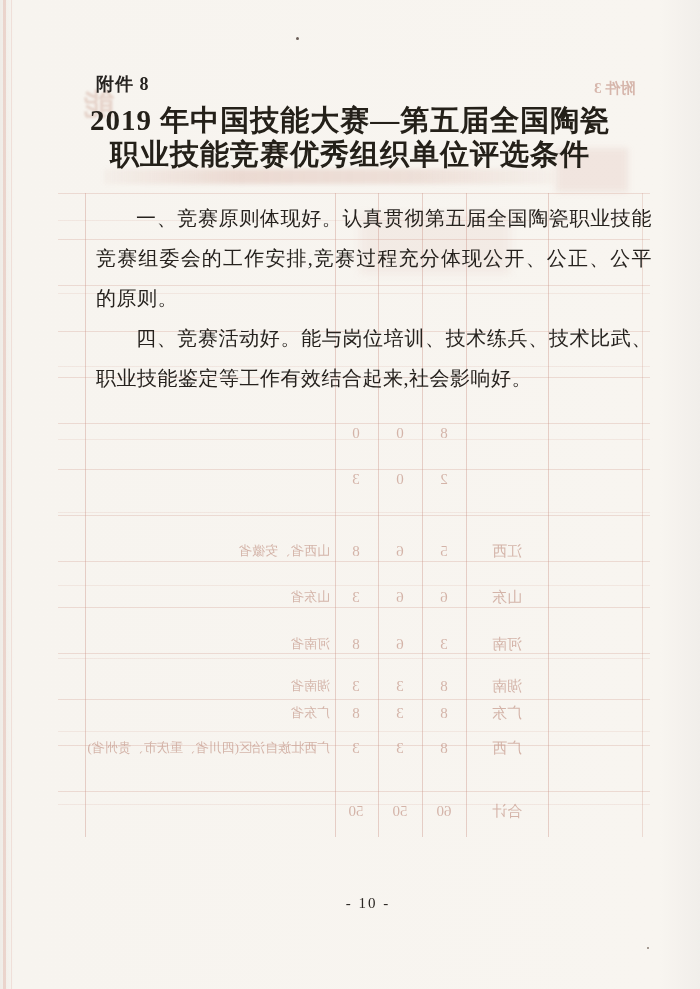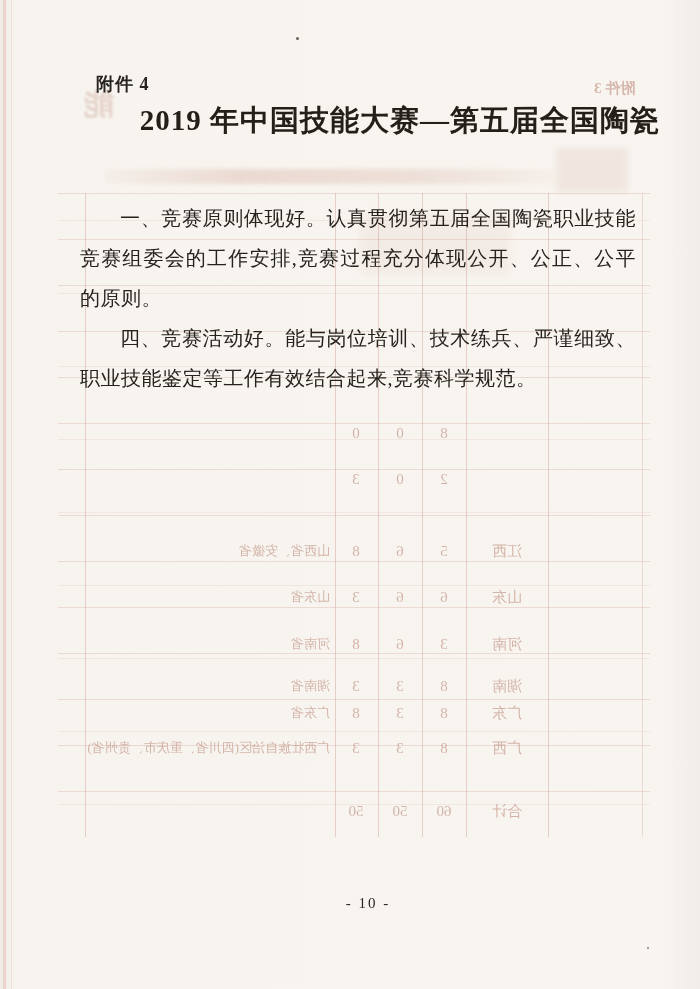--- a/index.html
+++ b/index.html
@@ -87,26 +87,26 @@
 
   
   .front-layer { position: absolute; inset: 0; z-index: 2; }
   .attachment-label {
     position: absolute; left: 96px; top: 72px;
     font-size: 18px; font-weight: bold; letter-spacing: 1px;
     color: #262320;
   }
   .doc-title {
     position: absolute; left: 40px; top: 103px; width: 620px;
-    text-align: right;
+    text-align: center;
     font-size: 29px; font-weight: bold; line-height: 34px;
     letter-spacing: 1px; color: #242019;
   }
   .doc-body {
-    position: absolute; left: 80px; top: 198px; width: 556px;
+    position: absolute; left: 96px; top: 198px; width: 556px;
     font-size: 20px; line-height: 40px;
     text-align: justify;
     color: #26221e;
     letter-spacing: 0.5px;
   }
   .doc-body p { margin: 0; text-indent: 2em; }
   .page-number {
     position: absolute; left: 0; top: 895px; width: 736px;
     text-align: center;
     font-size: 15px; letter-spacing: 2px; color: #2a2622;
@@ -198,27 +198,28 @@
     <div class="bleed-row br8">
       <span class="b-region">合计</span>
       <span class="b-num">60</span>
       <span class="b-num">50</span>
       <span class="b-num">50</span>
       <span class="b-note"></span>
     </div>
   </div>
 
   <div class="front-layer">
-    <div class="attachment-label">附件 4</div>
+    <div class="attachment-label">附件 8</div>
 
     <div class="doc-title">
       <div>2019 年中国技能大赛—第五届全国陶瓷</div>
+      <div>职业技能竞赛优秀组织单位评选条件</div>
     </div>
 
     <div class="doc-body">
       <p>一、竞赛原则体现好。认真贯彻第五届全国陶瓷职业技能竞赛组委会的工作安排,竞赛过程充分体现公开、公正、公平的原则。</p>
-      <p>四、竞赛活动好。能与岗位培训、技术练兵、严谨细致、职业技能鉴定等工作有效结合起来,竞赛科学规范。</p>
+      <p>四、竞赛活动好。能与岗位培训、技术练兵、技术比武、职业技能鉴定等工作有效结合起来,社会影响好。</p>
     </div>
 
     <div class="page-number">- 10 -</div>
   </div>
 
 </div>
 
 </body></html>

